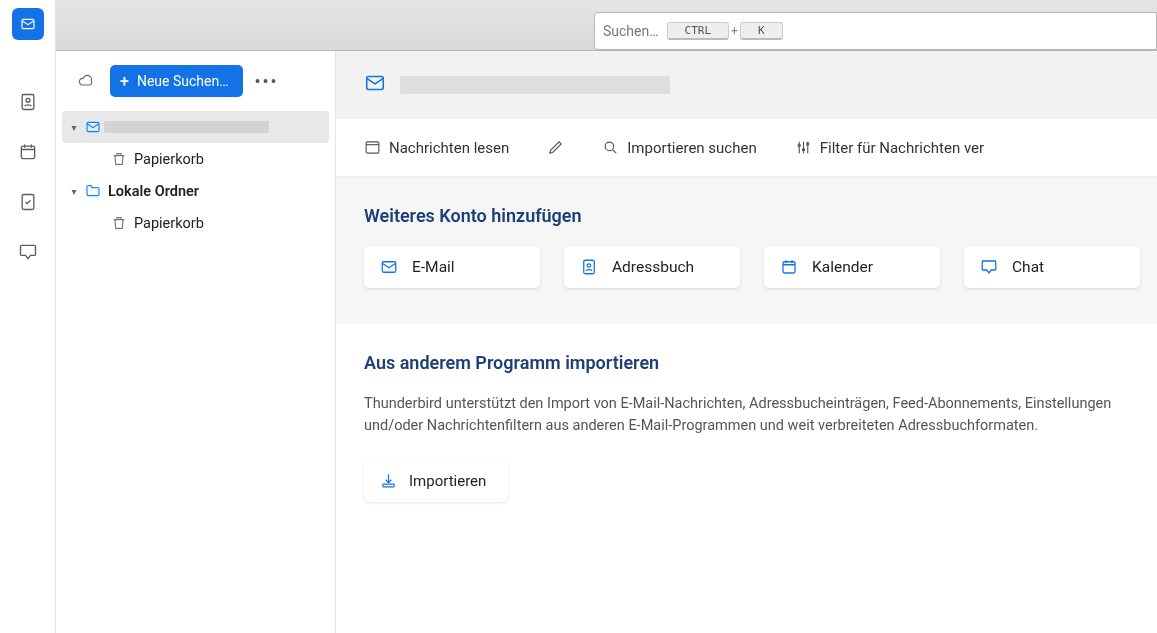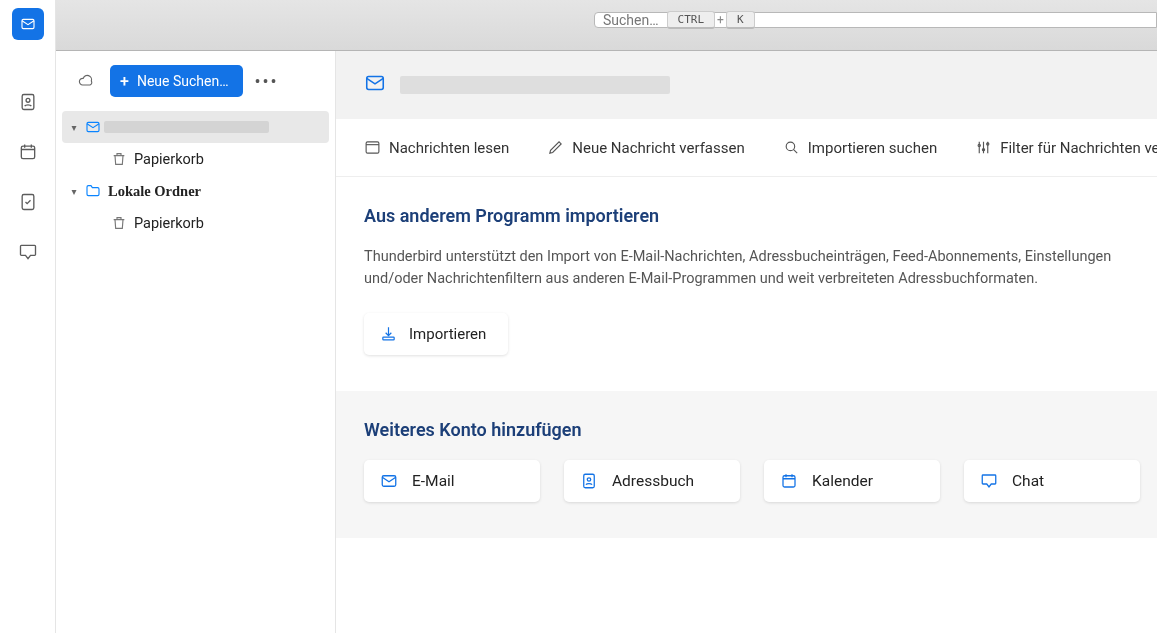--- a/index.html
+++ b/index.html
@@ -1,21 +1,21 @@
 <!DOCTYPE html>
 <html><head>
 <meta charset="utf-8">
 <style>
   * { box-sizing: border-box; margin: 0; padding: 0; font-family: -apple-system, BlinkMacSystemFont, "Segoe UI", Roboto, Arial, sans-serif; }
   body { background: #fff; overflow: hidden; width: 1157px; height: 633px; position: relative; }
 
   
   .topbar { position: absolute; top: 0; left: 0; right: 0; height: 51px; background: linear-gradient(#e5e5e5,#d9d9d9); border-bottom: 1px solid #b5b5b5; display: flex; align-items: center; }
-  .topbar .search { position: absolute; top: 12px; left: 594px; right: 0; height: 16px; background: #fff; border: 1px solid #b8b8b8; border-radius: 4px 0 0 4px; display: flex; align-items: center; padding: 0 8px; color: #777; font-size: 14px; }
-  .kbd { display:inline-block; font-size: 11px; background:#eee; border:1px solid #ccc; border-bottom:2px solid #bbb; border-radius:3px; padding:1px 10px; margin:0 2px; color:#555; font-family: monospace;}
+  .topbar .search { position: absolute; top: 12px; left: 594px; right: 0; height: 38px; background: #fff; border: 1px solid #b8b8b8; border-radius: 4px 0 0 4px; display: flex; align-items: center; padding: 0 8px; color: #777; font-size: 14px; }
+  .kbd { display:inline-block; font-size: 11px; background:#eee; border:1px solid #ccc; border-bottom:2px solid #bbb; border-radius:3px; padding:1px 17px; margin:0 2px; color:#555; font-family: monospace;}
 
   
   .rail { position: absolute; top: 0; left: 0; width: 56px; height: 100%; background: #fff; border-right: 1px solid #e5e5e5; display:flex; flex-direction:column; align-items:center; padding-top:8px; gap:18px; }
   .rail .slot { width:32px; height:32px; display:flex; align-items:center; justify-content:center; border-radius:6px; color:#5c5c5c; }
   .rail .slot.active { background:#1373e6; color:#fff; }
   .rail svg { width:20px; height:20px; stroke:currentColor; fill:none; stroke-width:1.6; } 
 
   
   .folder-pane { position:absolute; top:51px; left:56px; width:280px; bottom:0; background:#fff; border-right:1px solid #e5e5e5; }
   .fp-header { display:flex; align-items:center; gap:10px; padding:14px 12px 12px 16px; }
@@ -23,21 +23,21 @@
   .new-msg-btn { background:#1373e6; color:#fff; border:none; border-radius:5px; height:32px; padding:0 14px 0 10px; font-size:14px; display:flex; align-items:center; gap:8px; white-space:nowrap; cursor:pointer; }
   .kebab { color:#555; width:28px; height:28px; display:flex; align-items:center; justify-content:center; font-size:18px; letter-spacing:2px;}
 
   .tree { padding: 2px 6px 0 6px; font-size:14.5px; color:#222; }
   .tree-row { display:flex; align-items:center; height:32px; border-radius:4px; padding-left:4px; cursor:default; }
   .tree-row.sel { background:#e8e8e8; }
   .tree-row .chev { width:16px; color:#666; font-size:10px; text-align:center; }
   .tree-row .ico { width:22px; display:flex; justify-content:center; color:#0a84ff; }
   .tree-row .ico.grey { color:#777; }
   .tree-row .lbl { padding-left:4px; }
-  .tree-row.bold .lbl { font-weight:600;font-family:Liberation Serif, serif; }
+  .tree-row.bold .lbl { font-weight:600; }
   .tree-row .redact { background:#d4d4d4; height:12px; width:165px; border-radius:2px; }
   .indent1 { padding-left:30px; }
   .indent2 { padding-left:30px; }
 
   
   .main { position:absolute; top:51px; left:336px; right:0; bottom:0; background:#fff; overflow:hidden; }
   .acct-header { height:68px; background:#f2f2f2; display:flex; align-items:center; padding-left:28px; gap:14px; }
   .acct-header .mail-ico { color:#1373e6; }
   .acct-header .redact { background:#dedede; height:18px; width:270px; border-radius:2px; }
 
@@ -175,78 +175,77 @@
       <svg viewBox="0 0 24 24">
           <rect x="3" y="4" width="18" height="16" rx="2"></rect>
           <path d="M3 8h18"></path>
         </svg>
       <span>Nachrichten lesen</span>
     </div>
     <div class="action">
       <svg viewBox="0 0 24 24">
           <path d="M4 20l4-1L20 7l-3-3L5 16l-1 4z"></path>
         </svg>
-      <span>Neue Nachricht verfassen</span>
     </div>
     <div class="action">
       <svg viewBox="0 0 24 24">
           <circle cx="10.5" cy="10.5" r="6"></circle>
           <path d="M20 20l-5-5"></path>
         </svg>
       <span>Importieren suchen</span>
     </div>
     <div class="action">
       <svg viewBox="0 0 24 24">
           <path d="M6 4v16M12 4v16M18 4v16"></path>
           <circle cx="6" cy="9" r="1.6"></circle>
           <circle cx="12" cy="15" r="1.6"></circle>
           <circle cx="18" cy="7" r="1.6"></circle>
         </svg>
       <span>Filter für Nachrichten ver</span>
     </div>
   </div>
 
+  <div class="section grey">
+    <h2>Weiteres Konto hinzufügen</h2>
+    <div class="cards">
+      <div class="card">
+        <svg viewBox="0 0 24 24">
+            <rect x="3" y="5" width="18" height="14" rx="2"></rect>
+            <path d="M3 7l9 6 9-6"></path>
+          </svg>
+        <span>E-Mail</span>
+      </div>
+      <div class="card">
+        <svg viewBox="0 0 24 24">
+            <rect x="5" y="3" width="14" height="18" rx="2"></rect>
+            <circle cx="12" cy="10" r="2.3"></circle>
+            <path d="M8 17c1-2 7-2 8 0"></path>
+          </svg>
+        <span>Adressbuch</span>
+      </div>
+      <div class="card">
+        <svg viewBox="0 0 24 24">
+            <rect x="4" y="5" width="16" height="15" rx="2"></rect>
+            <path d="M4 9h16M8 3v4M16 3v4"></path>
+          </svg>
+        <span>Kalender</span>
+      </div>
+      <div class="card">
+        <svg viewBox="0 0 24 24">
+            <path d="M20 4H4a1 1 0 0 0-1 1v10a1 1 0 0 0 1 1h5l3 4 3-4h5a1 1 0 0 0 1-1V5a1 1 0 0 0-1-1z"></path>
+          </svg>
+        <span>Chat</span>
+      </div>
+    </div>
+  </div>
+
   <div class="section">
     <h2>Aus anderem Programm importieren</h2>
     <p>Thunderbird unterstützt den Import von E-Mail-Nachrichten, Adressbucheinträgen, Feed-Abonnements, Einstellungen und/oder Nachrichtenfiltern aus anderen E-Mail-Programmen und weit verbreiteten Adressbuchformaten.</p>
     <div class="import-btn">
       <svg viewBox="0 0 24 24">
           <path d="M12 3v12M8 11l4 4 4-4"></path>
           <rect x="4" y="17" width="16" height="4" rx="1"></rect>
         </svg>
       <span>Importieren</span>
     </div>
   </div>
-
-  <div class="section grey">
-    <h2>Weiteres Konto hinzufügen</h2>
-    <div class="cards">
-      <div class="card">
-        <svg viewBox="0 0 24 24">
-            <rect x="3" y="5" width="18" height="14" rx="2"></rect>
-            <path d="M3 7l9 6 9-6"></path>
-          </svg>
-        <span>E-Mail</span>
-      </div>
-      <div class="card">
-        <svg viewBox="0 0 24 24">
-            <rect x="5" y="3" width="14" height="18" rx="2"></rect>
-            <circle cx="12" cy="10" r="2.3"></circle>
-            <path d="M8 17c1-2 7-2 8 0"></path>
-          </svg>
-        <span>Adressbuch</span>
-      </div>
-      <div class="card">
-        <svg viewBox="0 0 24 24">
-            <rect x="4" y="5" width="16" height="15" rx="2"></rect>
-            <path d="M4 9h16M8 3v4M16 3v4"></path>
-          </svg>
-        <span>Kalender</span>
-      </div>
-      <div class="card">
-        <svg viewBox="0 0 24 24">
-            <path d="M20 4H4a1 1 0 0 0-1 1v10a1 1 0 0 0 1 1h5l3 4 3-4h5a1 1 0 0 0 1-1V5a1 1 0 0 0-1-1z"></path>
-          </svg>
-        <span>Chat</span>
-      </div>
-    </div>
-  </div>
 </div>
 
 </body></html>

